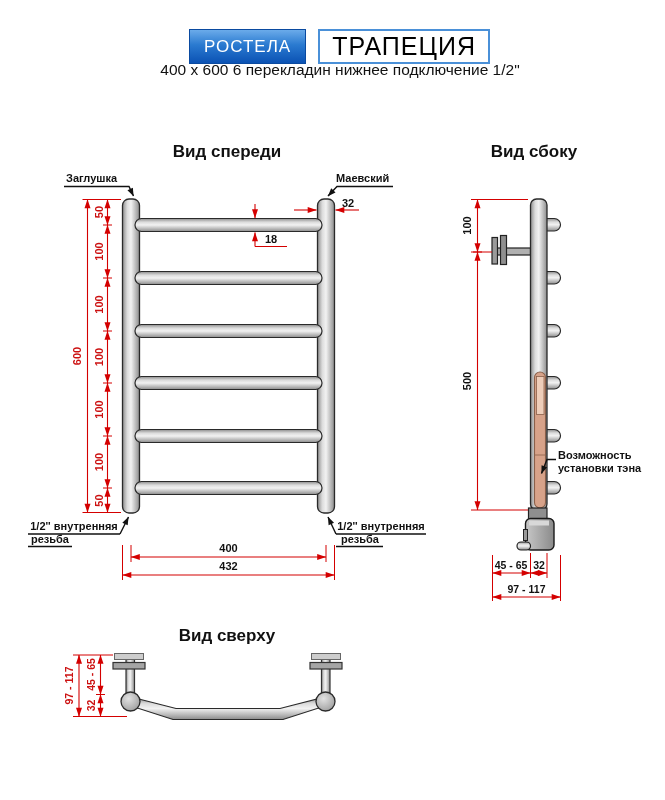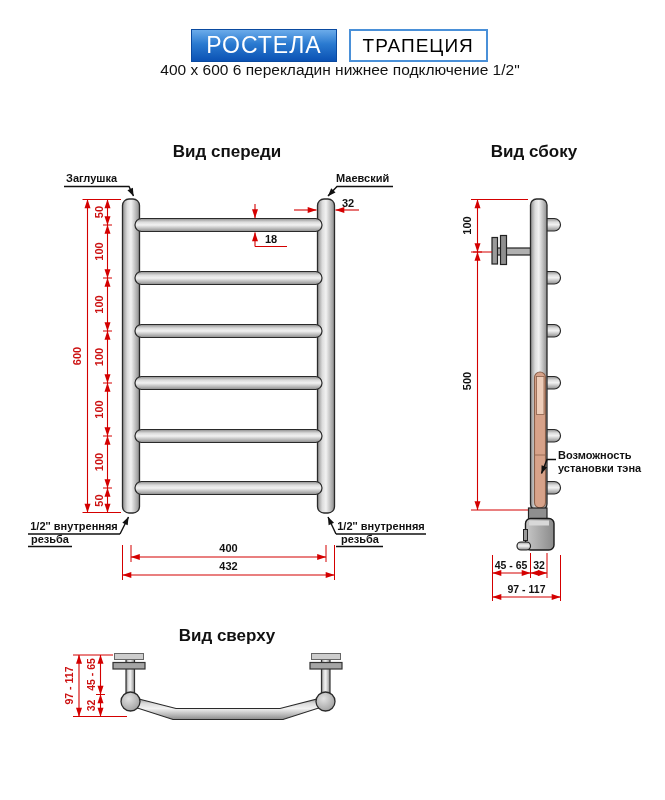--- a/index.html
+++ b/index.html
@@ -1,22 +1,22 @@
 <!DOCTYPE html>
 <html><head>
 <meta charset="utf-8">
 <style>
   html,body{margin:0;padding:0;background:#fff;}
   .page{position:relative;width:665px;height:800px;background:#fff;overflow:hidden;
         font-family:"Liberation Sans","DejaVu Sans",sans-serif;}
   .brand-row{position:absolute;top:29px;left:0;width:665px;display:flex;justify-content:center;
              align-items:stretch;gap:12px;transform:translateX(7px);}
   .brand-box{background:linear-gradient(#6babea,#2a7ad0 45%,#0b52b4);border:1px solid #0a4aa0;
-             color:#fff;font-size:23px;letter-spacing:1px;padding:2px 14px;display:flex;align-items:center;}
-  .series-box{background:#fff;border:2px solid #4a90d8;color:#000;font-size:19px;letter-spacing:1px;
+             color:#fff;font-size:17px;letter-spacing:1px;padding:2px 14px;display:flex;align-items:center;}
+  .series-box{background:#fff;border:2px solid #4a90d8;color:#000;font-size:25px;letter-spacing:1px;
               padding:1px 12px;display:flex;align-items:center;}
   .subtitle{position:absolute;top:61px;left:0;width:680px;text-align:center;font-size:15.5px;color:#111;}
   svg{position:absolute;top:0;left:0;}
   text{font-family:"Liberation Sans","DejaVu Sans",sans-serif;}
   .ttl{font-size:17px;font-weight:bold;fill:#111;text-anchor:middle;}
   .lbl{font-size:11px;font-weight:bold;fill:#111;}
   .dtxt{font-size:11px;font-weight:bold;fill:#111;text-anchor:middle;}
   .dtxts{font-size:10.5px;font-weight:bold;fill:#111;text-anchor:middle;}
   .rtxt{font-size:11px;font-weight:bold;fill:#cc1111;text-anchor:middle;}
   .rtxts{font-size:10.5px;font-weight:bold;fill:#cc1111;text-anchor:middle;}

